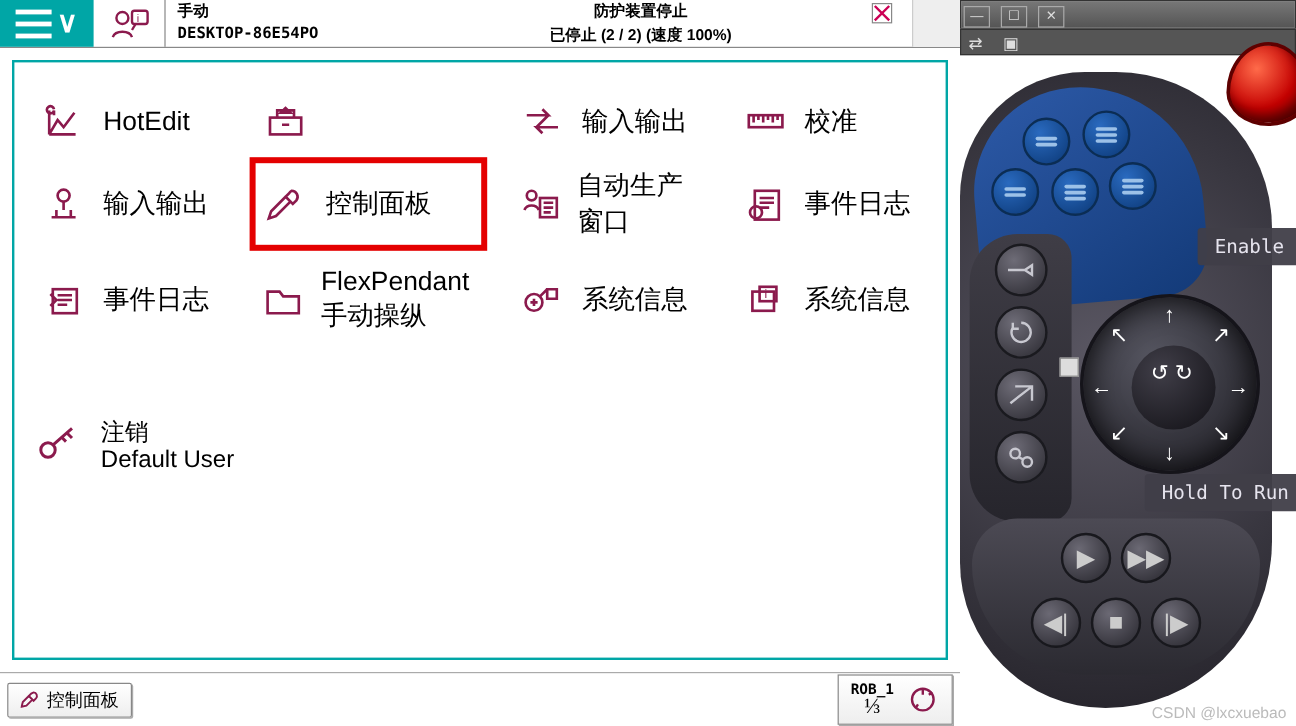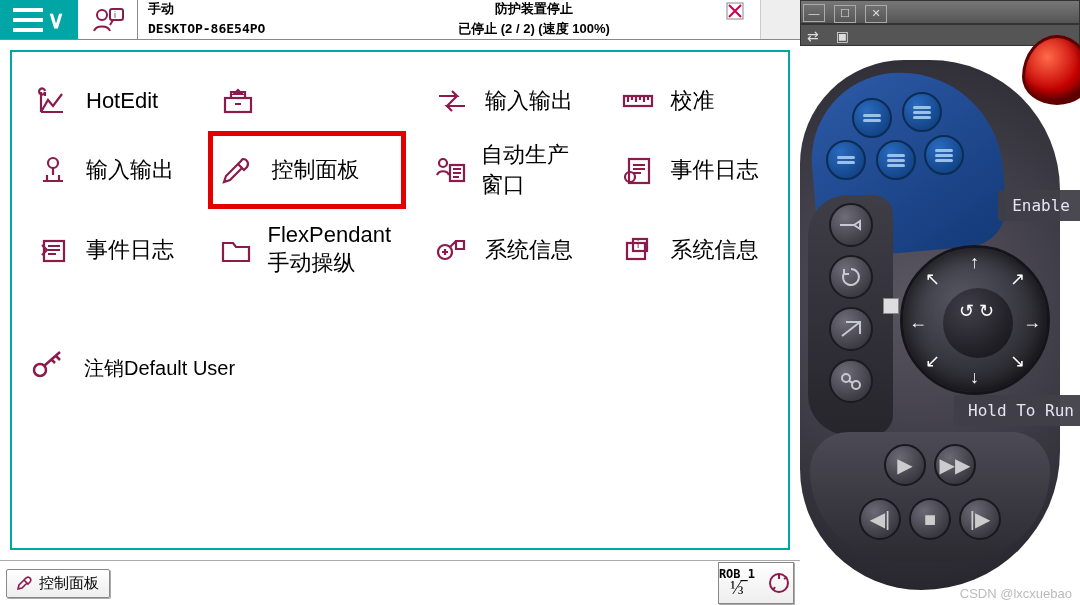--- a/index.html
+++ b/index.html
@@ -24,27 +24,27 @@
   
   .panel{position:absolute;left:10px;top:50px;right:10px;bottom:55px;border:2px solid #00a6a6;background:#fff;padding:30px 18px 10px 18px;}
   .menu-grid{display:grid;grid-template-columns:1fr 1fr 1fr 1fr;column-gap:30px;row-gap:18px;}
   .mi{display:flex;align-items:center;gap:14px;padding:2px 4px;cursor:pointer;}
   .mi.hl{border:5px solid #e40000;padding:4px 6px;margin:-7px -7px;}
   .mi .ic{width:38px;height:34px;display:flex;align-items:center;justify-content:center;}
   .mi .ic svg{stroke:#8b1a4d;fill:none;stroke-width:2.2;}
   .mi .lab{font-size:22px;}
   .bottom-row{margin-top:70px;display:grid;grid-template-columns:1fr 1fr;column-gap:30px;}
   .logoff{display:flex;align-items:center;gap:14px;}
-  .logoff .txt{display:flex;flex-direction:row;line-height:1.1;font-size:20px;text-align:right;}
+  .logoff .txt{display:flex;flex-direction:column;line-height:1.1;font-size:20px;}
   .logoff .sub{font-family:Liberation Sans, sans-serif;}
 
   
   .taskbar{position:absolute;left:0;right:0;bottom:0;height:45px;border-top:1px solid #aaa;display:flex;align-items:center;justify-content:space-between;padding:0 6px;}
   .task-btn{border:1px solid #888;border-radius:2px;background:linear-gradient(#fff,#eee);padding:4px 10px;font-size:15px;display:flex;align-items:center;gap:6px;box-shadow:1px 1px 0 #aaa;}
-  .task-right{display:flex;align-items:center;gap:10px;border:1px solid #888;padding:4px 0;background:linear-gradient(#fff,#eee);box-shadow:1px 1px 0 #aaa;}
+  .task-right{display:flex;align-items:center;gap:10px;border:1px solid #888;padding:4px 10px;background:linear-gradient(#fff,#eee);box-shadow:1px 1px 0 #aaa;}
   .rob{font-family:monospace;font-size:12px;font-weight:bold;margin-bottom:-3px;}
   .frac{font-family:serif;font-size:18px;}
 
   
   .controller{width:280px;height:605px;position:relative;background:#fff;}
   .titlebar{height:24px;background:linear-gradient(#777,#555);border:1px solid #333;}
   .titlebar span{display:inline-flex;width:22px;height:18px;margin:2px;border:1px solid #aaa;align-items:center;justify-content:center;color:#ddd;font-size:11px;}
   .camerarow{height:22px;background:#555;border:1px solid #333;}
   .camerarow span{display:inline-block;color:#ddd;font-size:14px;margin:1px 6px;}
   .body{position:absolute;left:-10px;top:20px;width:300px;height:560px;}

